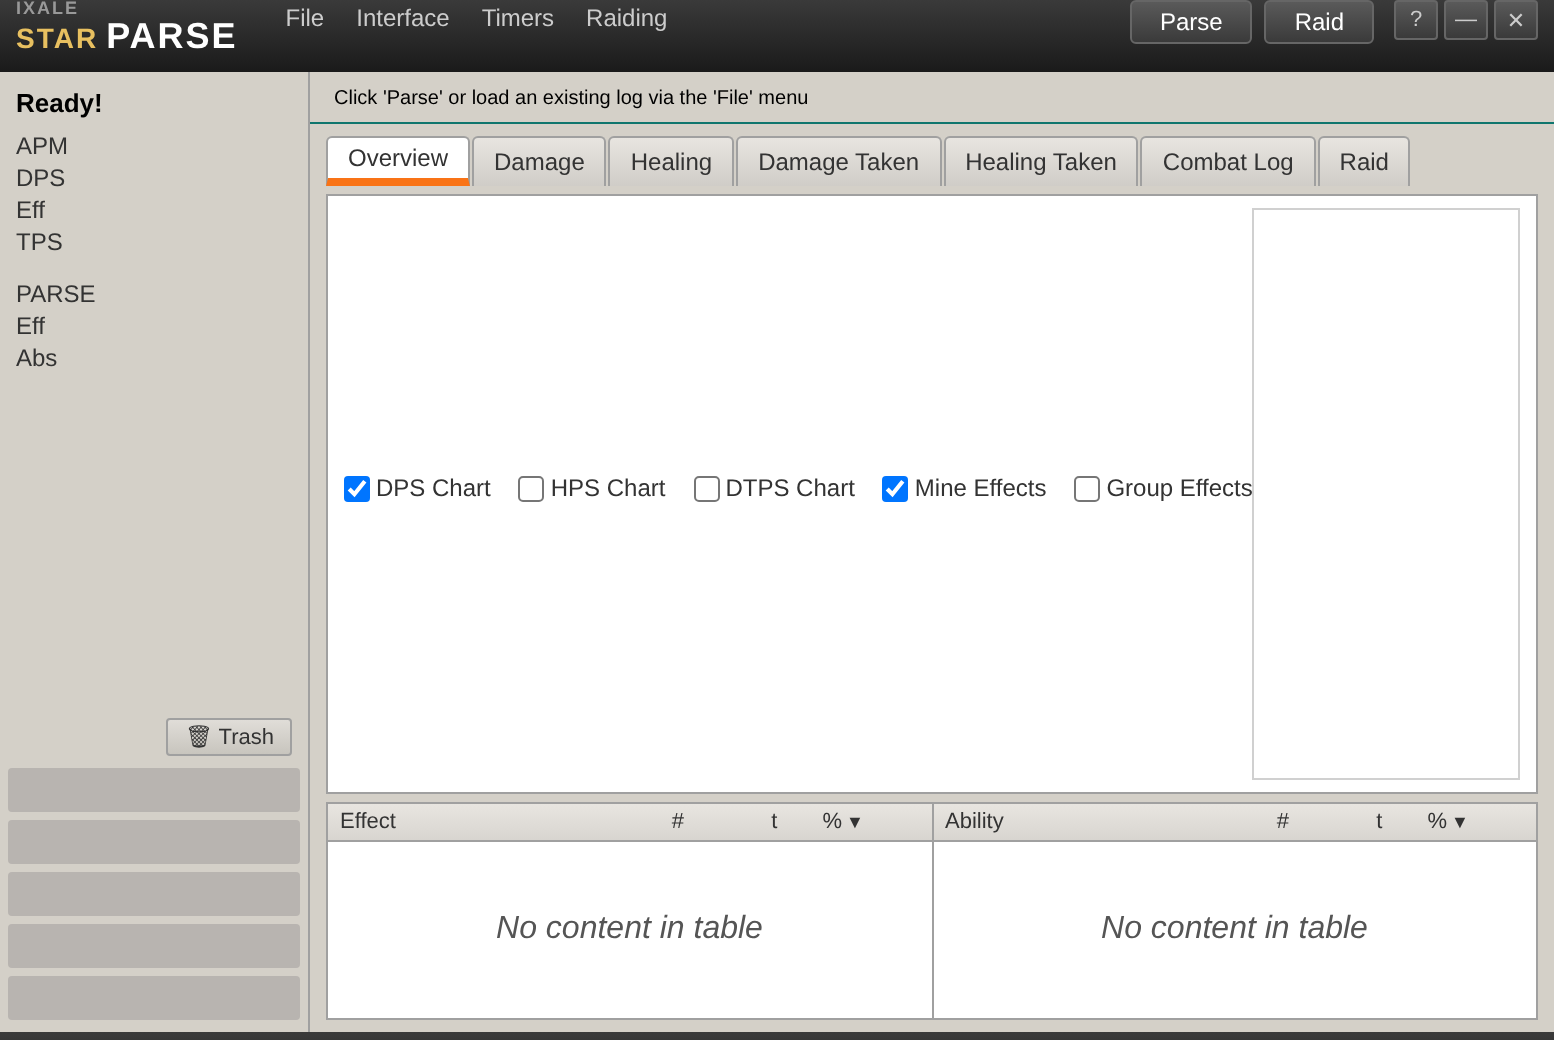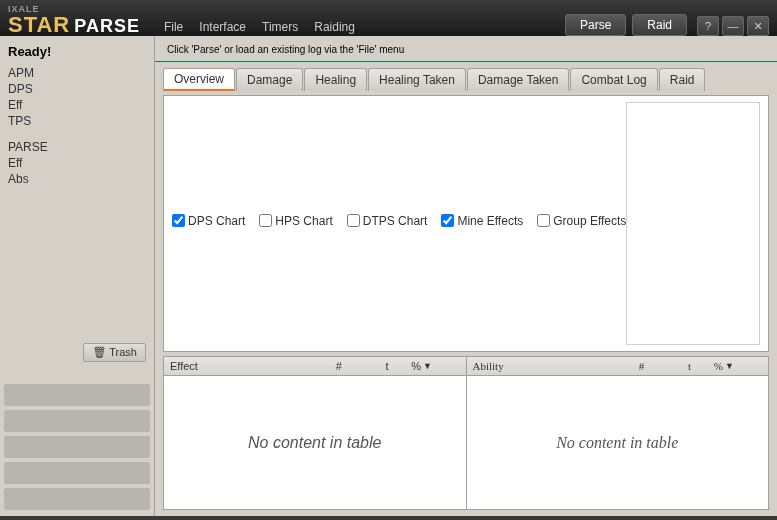--- a/index.html
+++ b/index.html
@@ -10,39 +10,39 @@
       width: 777px;
       height: 520px;
       overflow: hidden;
     }
 
     
     #title-bar {
       background: linear-gradient(to bottom, #3a3a3a, #1a1a1a);
       height: 36px;
       display: flex;
-      align-items: flex-end;
+      align-items: flex-start;
       padding: 0 8px;
       user-select: none;
     }
     #app-logo {
       display: flex;
       align-items: center;
       margin-right: 20px;
     }
     #logo-ixale {
       font-size: 9px;
       color: #999;
       letter-spacing: 1px;
       margin-right: 4px;
       font-weight: bold;
     }
     #logo-star {
       color: #e8c060;
-      font-size: 22px;
+      font-size: 14px;
       font-weight: bold;
       letter-spacing: 1px;
     }
     #logo-parse {
       color: #ffffff;
       font-size: 18px;
       font-weight: bold;
       letter-spacing: 1px;
     }
 
@@ -117,21 +117,21 @@
     .sidebar-item {
       padding: 1px 8px;
       font-size: 12px;
       color: #333;
       cursor: pointer;
     }
     .sidebar-spacer {
       height: 10px;
     }
     #sidebar-trash {
-      margin: 20px 8px;
+      margin: 4px 8px;
       display: flex;
       align-items: center;
       justify-content: flex-end;
     }
     .trash-btn {
       background: linear-gradient(to bottom, #e0ddd8, #c8c5be);
       border: 1px solid #a0a0a0;
       font-size: 11px;
       padding: 2px 8px;
       cursor: pointer;
@@ -181,21 +181,21 @@
       border: 1px solid #a0a0a0;
       border-bottom: none;
       padding: 3px 10px;
       font-size: 12px;
       cursor: pointer;
       border-radius: 3px 3px 0 0;
       color: #333;
     }
     .tab-btn.active {
       background: #ffffff;
-      border-bottom: 2px solid #f97316;
+      border-bottom: 4px solid #f97316;
       position: relative;
       z-index: 1;
     }
 
     
     #tab-content {
       border: 1px solid #a0a0a0;
       background: #ffffff;
       flex: 1;
       display: flex;
@@ -228,35 +228,34 @@
       flex: 1;
       background: #ffffff;
       border: 1px solid #d0d0d0;
       min-height: 100px;
     }
 
     
     #tables-section {
       display: flex;
       gap: 0;
-      height: 154px;
+      height: 109px;
       margin-top: 4px;
     }
 
     .table-panel {
       flex: 1;
       border: 1px solid #a0a0a0;
       background: #ffffff;
       display: flex;
       flex-direction: column;
       overflow: hidden;
     }
     .table-panel + .table-panel {
       border-left: none;
-      font-family: Liberation Serif, serif;
     }
 
     .table-header {
       background: linear-gradient(to bottom, #e8e5e0, #d8d5d0);
       border-bottom: 1px solid #a0a0a0;
       display: flex;
       align-items: center;
       padding: 3px 6px;
       font-size: 11px;
       color: #333;
@@ -365,22 +364,22 @@
     <div id="content-header">
       <span>Click 'Parse' or load an existing log via the 'File' menu</span>
     </div>
 
     <div id="content-body">
 
       <div id="tabs-row">
         <button class="tab-btn active">Overview</button>
         <button class="tab-btn">Damage</button>
         <button class="tab-btn">Healing</button>
+        <button class="tab-btn">Damage Taken</button>
         <button class="tab-btn">Healing Taken</button>
-        <button class="tab-btn">Damage Taken</button>
         <button class="tab-btn">Combat Log</button>
         <button class="tab-btn">Raid</button>
       </div>
 
       <div id="tab-content">
 
         <div id="checkboxes-row">
           <label class="checkbox-item">
             <input type="checkbox" checked="" style="">
             <span>DPS Chart</span>

